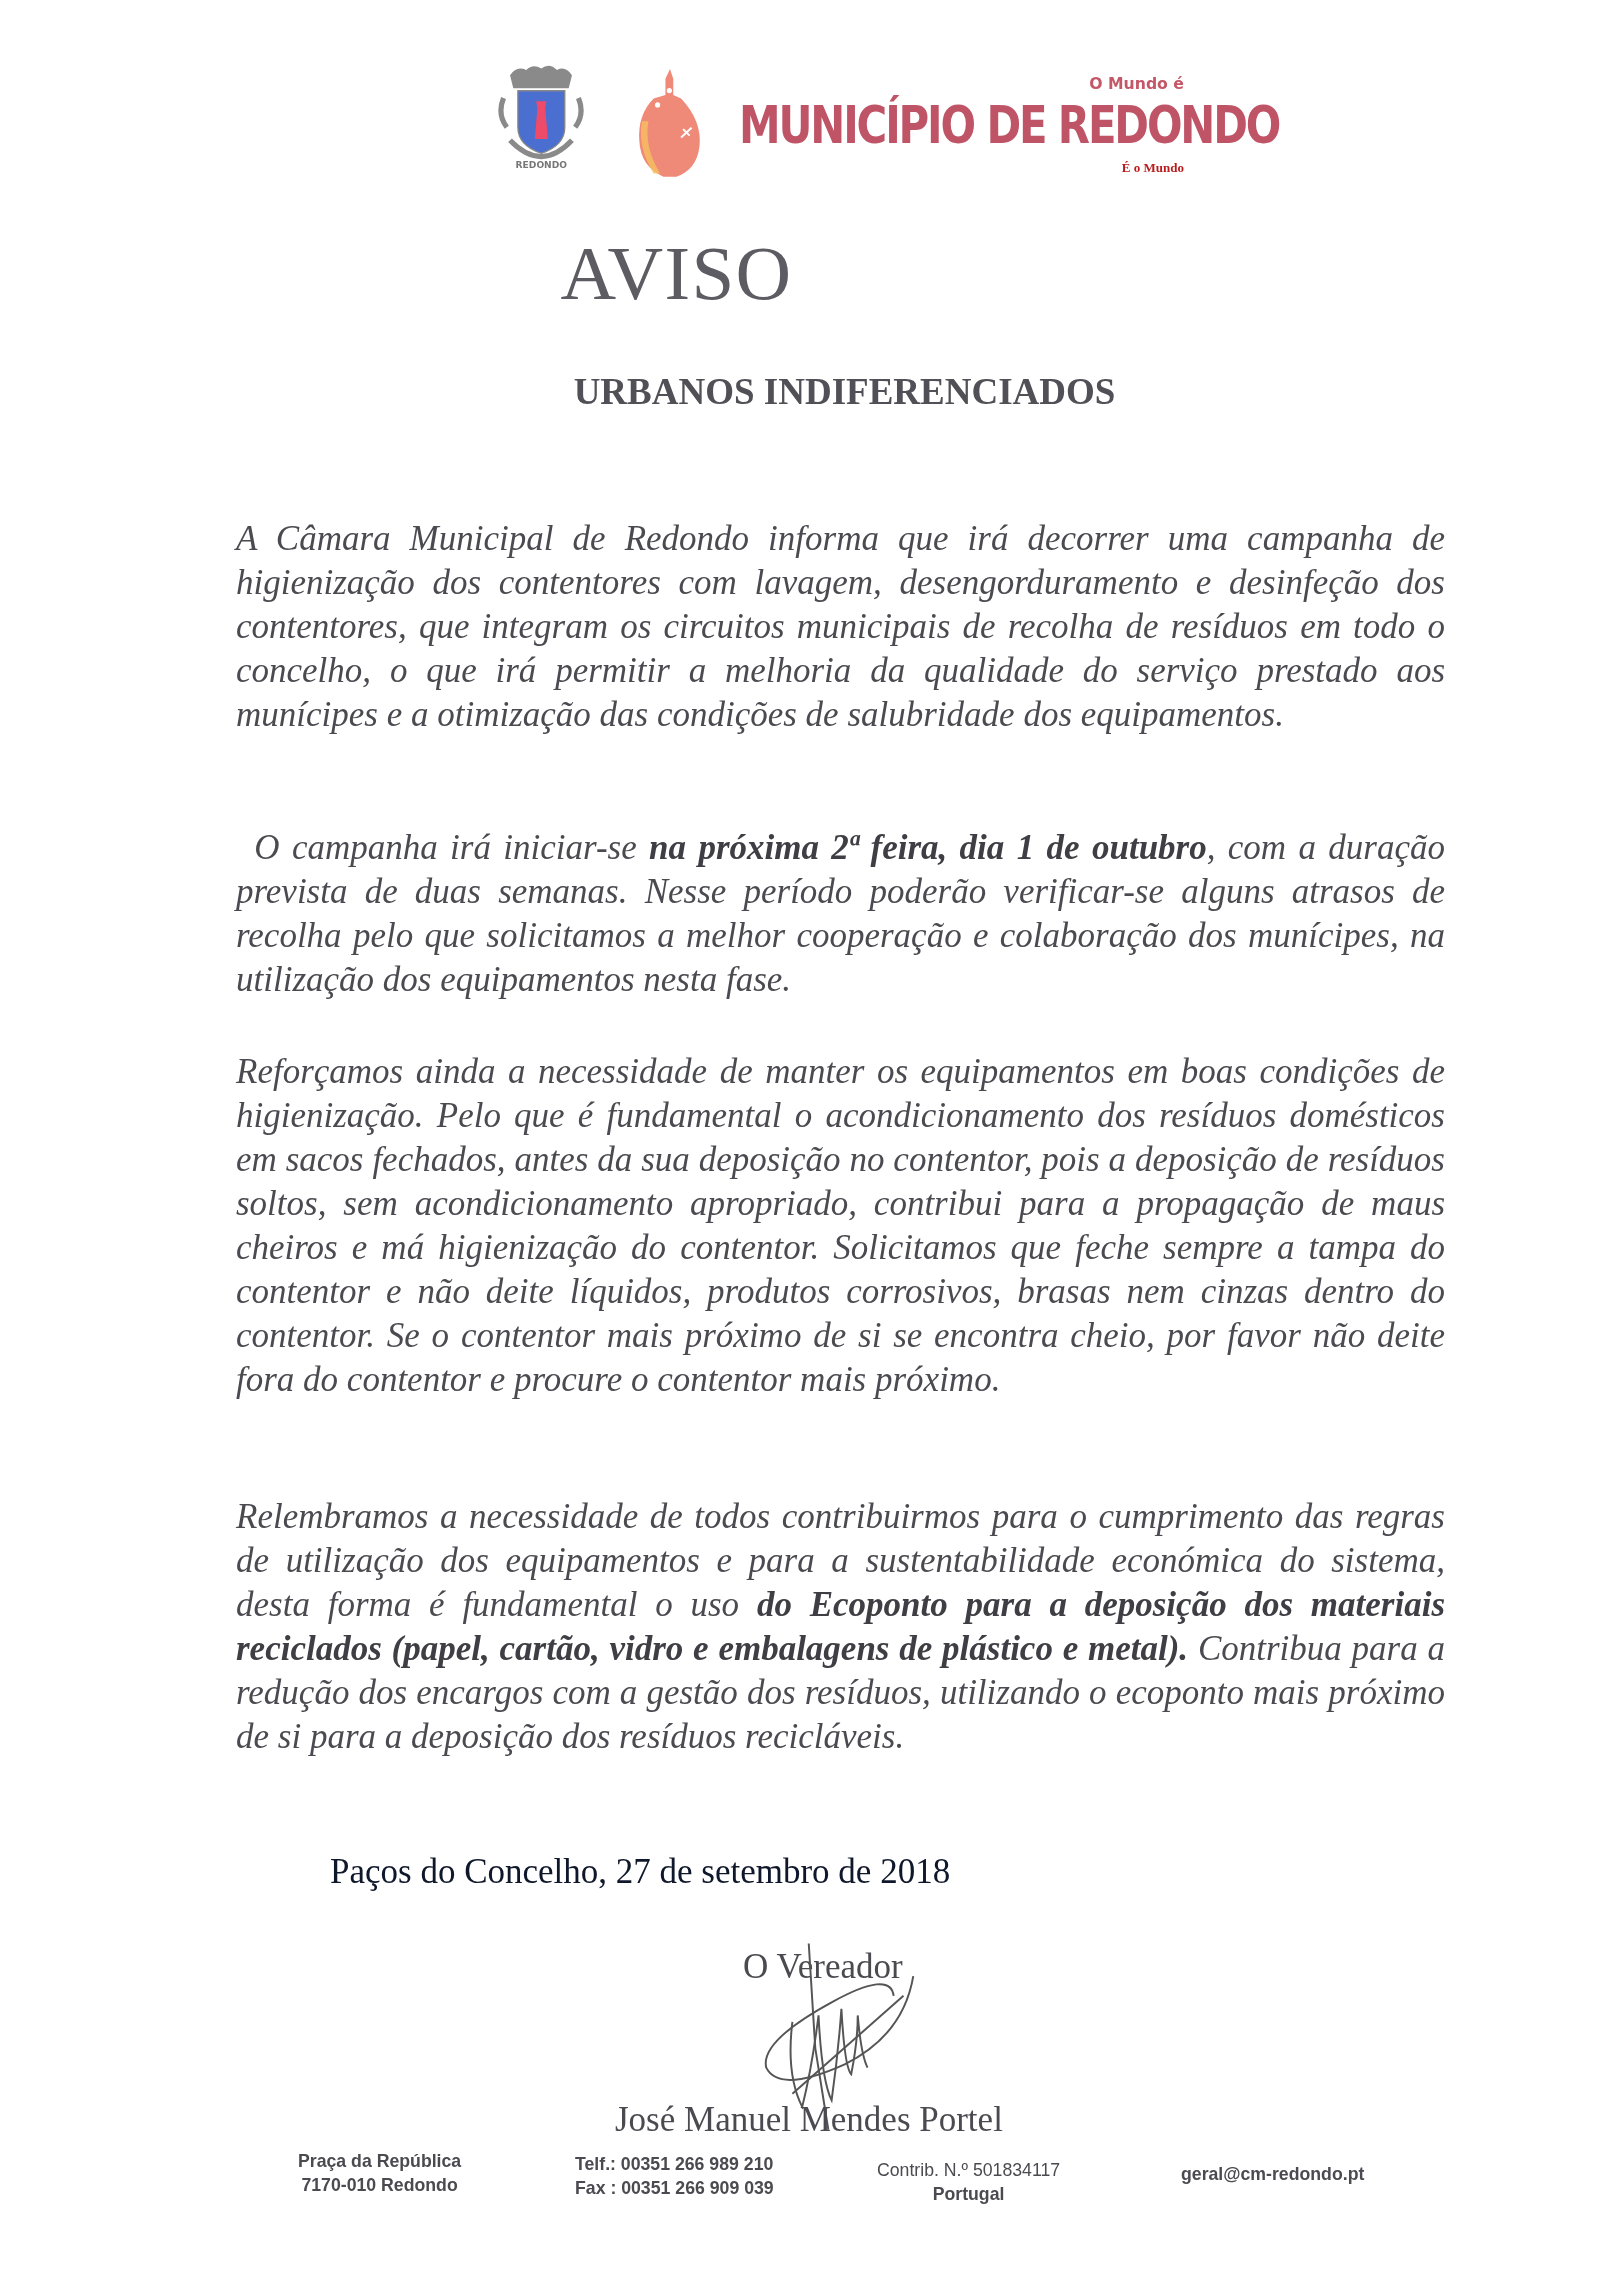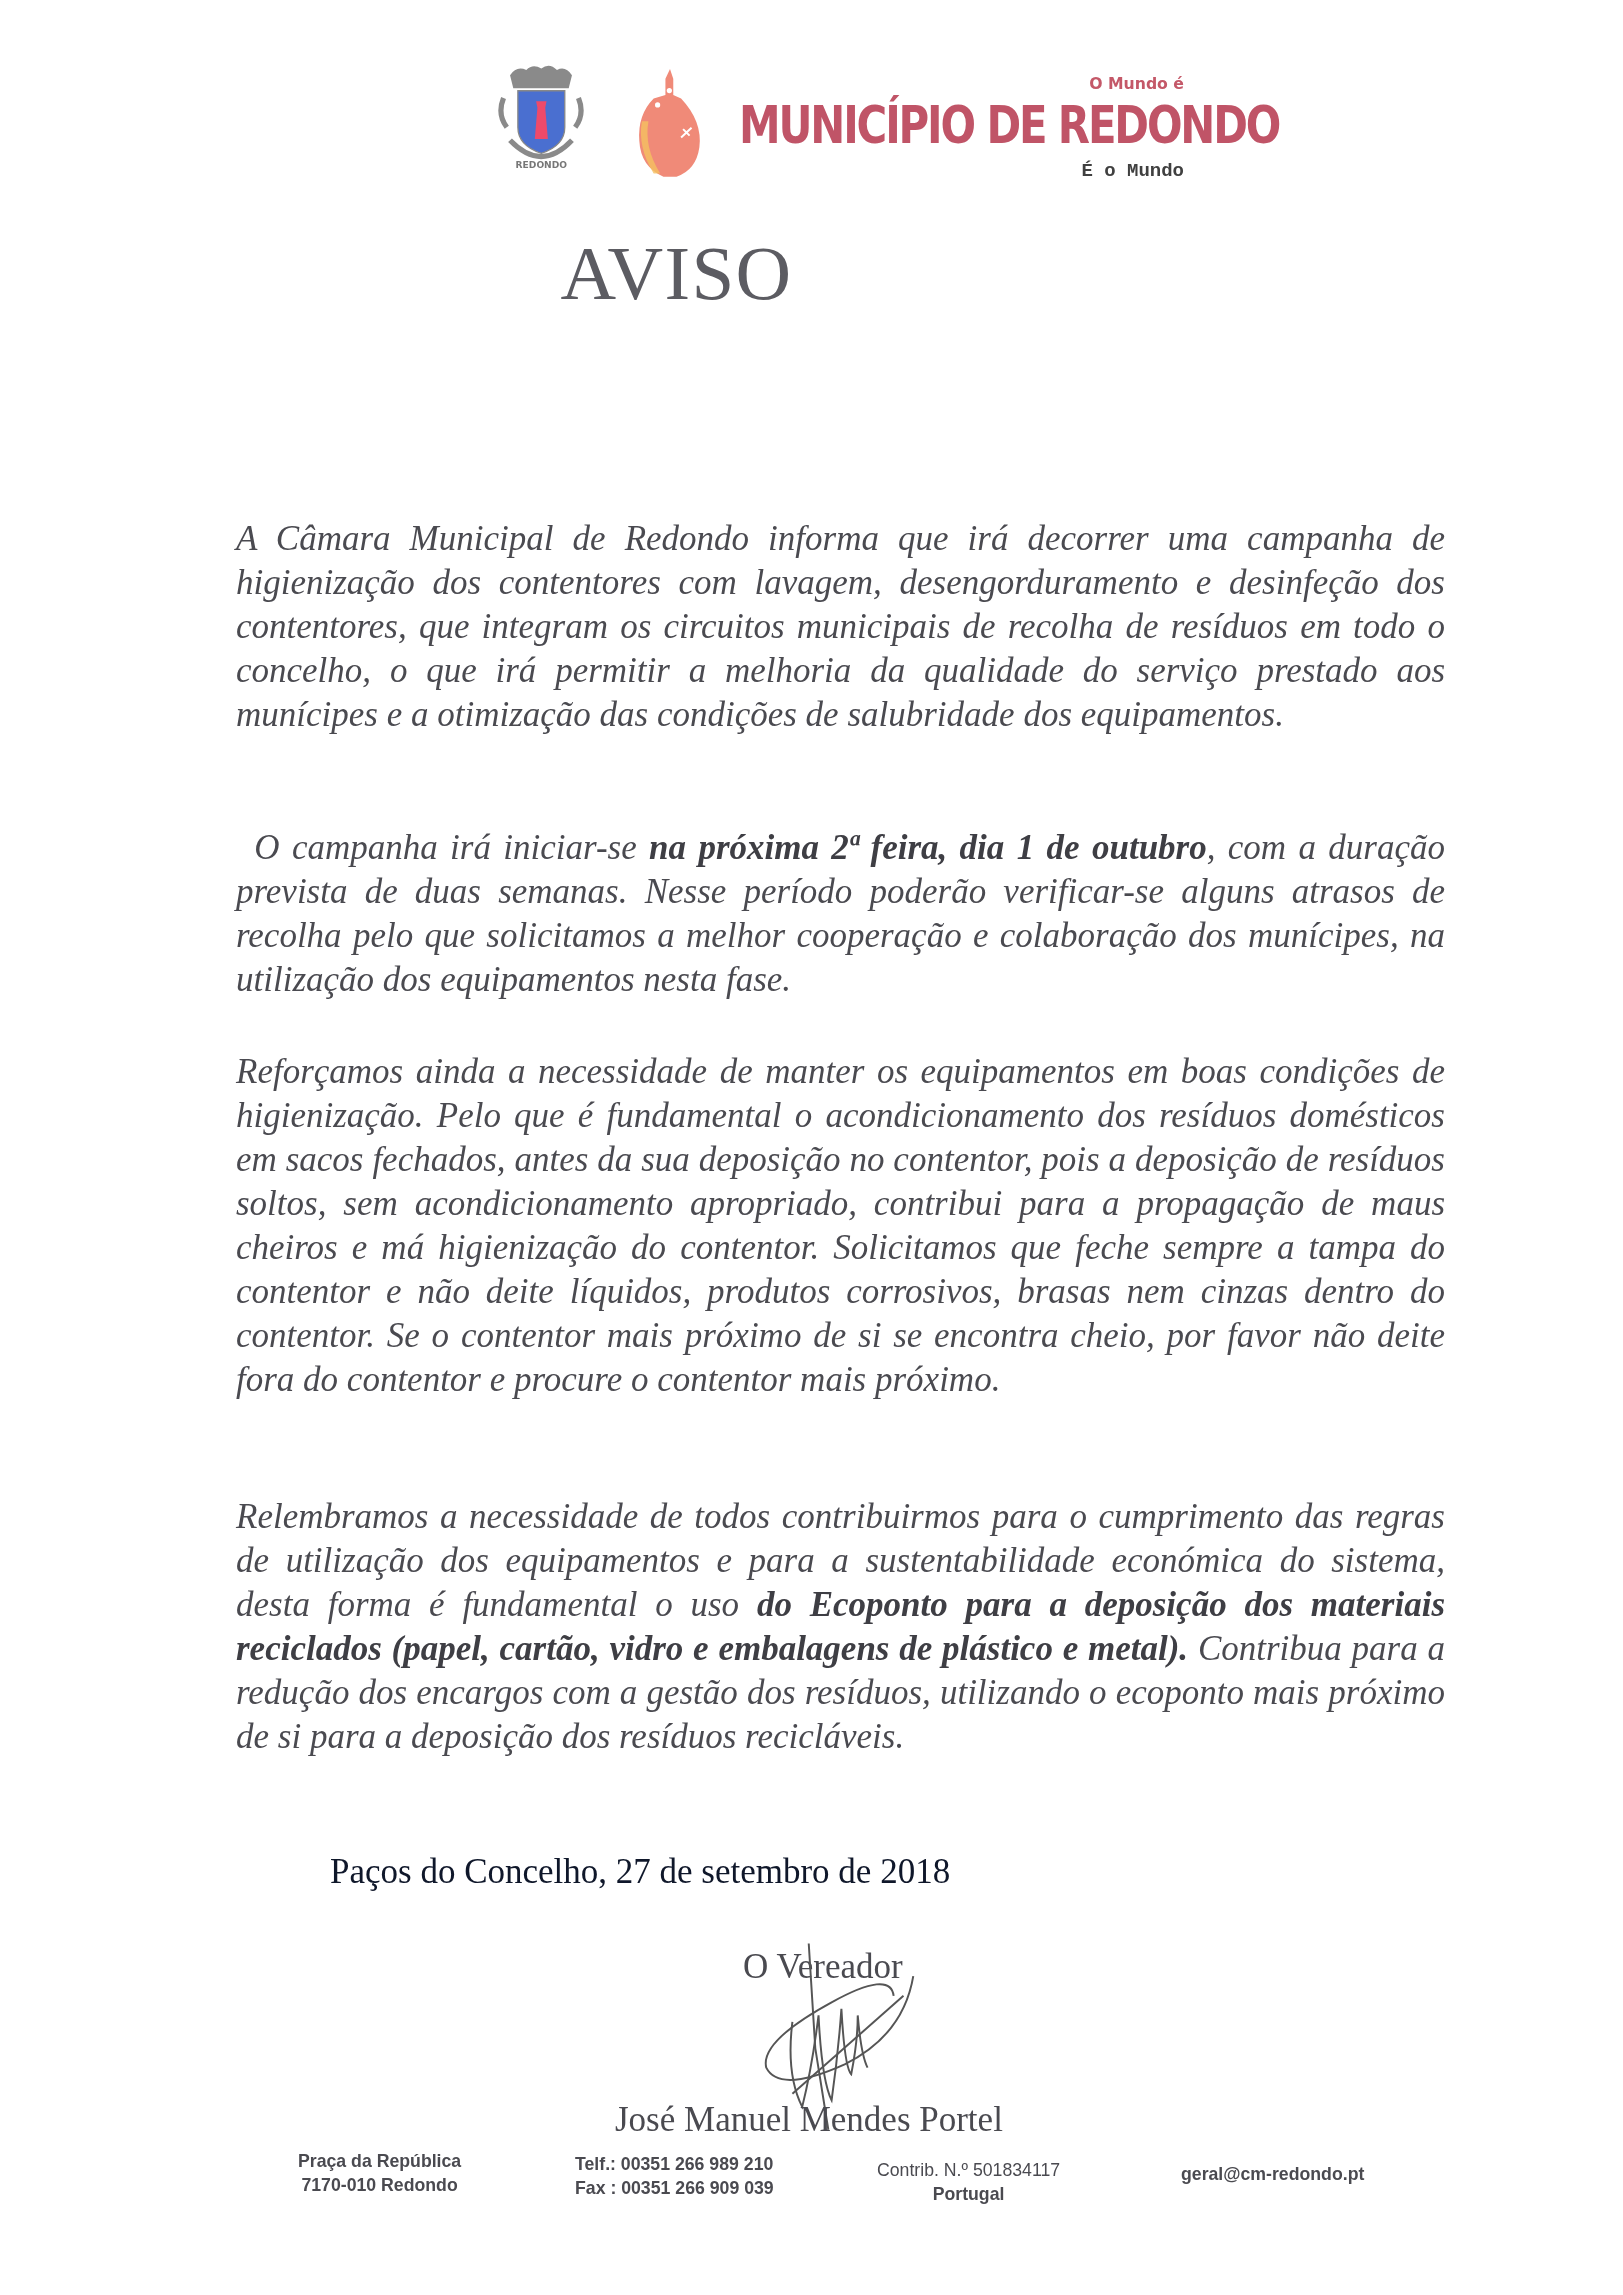--- a/index.html
+++ b/index.html
@@ -3,21 +3,21 @@
 <meta charset="utf-8">
 <style>
   html, body { margin: 0; padding: 0; background: #ffffff; }
   body { width: 1623px; height: 2295px; position: relative; overflow: hidden; color: #4a4a4f; font-family: "Liberation Serif", "DejaVu Serif", serif; }
   .header { position: absolute; left: 497px; top: 62px; width: 746px; height: 131px; }
   .crest { position: absolute; left: 0; top: 0; width: 88px; height: 111px; }
   .jar { position: absolute; left: 137px; top: 6.5px; width: 72px; height: 111px; }
   .brand { position: absolute; left: 242px; top: 0; width: 510px; height: 131px; }
   .brand .top { position: absolute; right: 65px; top: 11.8px; font-family: "DejaVu Sans", sans-serif; font-weight: bold; font-size: 15.7px; color: #c45868; }
   .brand .name { position: absolute; left: 0; top: 34px; font-family: "DejaVu Sans", sans-serif; font-weight: bold; font-size: 51px; color: #c05467; letter-spacing: -2.6px; transform: scaleX(0.82); transform-origin: left center; white-space: nowrap; }
-  .brand .bottom { position: absolute; right: 65px; top: 98px; font-family: Liberation Mono, monospace; font-weight: bold; font-size: 19px; color: #404040; }
+  .brand .bottom { position: absolute; right: 65px; top: 98px; font-family: Liberation Serif, serif; font-weight: bold; font-size: 13px; color: #b91c1c; }
   .title { position: absolute; left: 0; width: 1353px; top: 229px; text-align: center; font-size: 77px; color: #5c5c62; letter-spacing: 1.3px; }
   .subtitle { position: absolute; left: 236px; width: 1217px; top: 370px; text-align: center; font-size: 37px; font-weight: bold; line-height: 44px; color: #505056; }
   .para { position: absolute; left: 236px; width: 1209px; font-size: 35px; line-height: 44px; text-align: justify; color: #4a4a50; font-style: italic; }
   .p1 { top: 517px; }
   .p2 { top: 826px; text-indent: 18.3px; }
   .p3 { top: 1050px; }
   .p4 { top: 1495px; }
   .para b { color: #3e3e44; }
   .place-date { position: absolute; left: 330px; top: 1852px; font-size: 35px; color: #0f172a; }
   .role { position: absolute; left: 743px; top: 1947px; font-size: 35px; color: #4a4a50; }
@@ -52,20 +52,21 @@
   <div class="brand">
     <div class="top">O Mundo é</div>
     <div class="name">MUNICÍPIO DE REDONDO</div>
     <div class="bottom">É o Mundo</div>
   </div>
 </div>
 
 <div class="title">AVISO</div>
 
 <div class="subtitle">
+  <div>URBANOS INDIFERENCIADOS</div>
 </div>
 
 <div class="para p1">A Câmara Municipal de Redondo informa que irá decorrer uma campanha de higienização dos contentores com lavagem, desengorduramento e desinfeção dos contentores, que integram os circuitos municipais de recolha de resíduos em todo o concelho, o que irá permitir a melhoria da qualidade do serviço prestado aos munícipes e a otimização das condições de salubridade dos equipamentos.</div>
 
 <div class="para p2"><span>O campanha irá iniciar-se </span><b>na próxima 2ª feira, dia 1 de outubro</b><span>, com a duração prevista de duas semanas. Nesse período poderão verificar-se alguns atrasos de recolha pelo que solicitamos a melhor cooperação e colaboração dos munícipes, na utilização dos equipamentos nesta fase.</span></div>
 
 <div class="para p3">Reforçamos ainda a necessidade de manter os equipamentos em boas condições de higienização. Pelo que é fundamental o acondicionamento dos resíduos domésticos em sacos fechados, antes da sua deposição no contentor, pois a deposição de resíduos soltos, sem acondicionamento apropriado, contribui para a propagação de maus cheiros e má higienização do contentor. Solicitamos que feche sempre a tampa do contentor e não deite líquidos, produtos corrosivos, brasas nem cinzas dentro do contentor. Se o contentor mais próximo de si se encontra cheio, por favor não deite fora do contentor e procure o contentor mais próximo.</div>
 
 <div class="para p4"><span>Relembramos a necessidade de todos contribuirmos para o cumprimento das regras de utilização dos equipamentos e para a sustentabilidade económica do sistema, desta forma é fundamental o uso </span><b>do Ecoponto para a deposição dos materiais reciclados (papel, cartão, vidro e embalagens de plástico e metal).</b><span> Contribua para a redução dos encargos com a gestão dos resíduos, utilizando o ecoponto mais próximo de si para a deposição dos resíduos recicláveis.</span></div>
 

